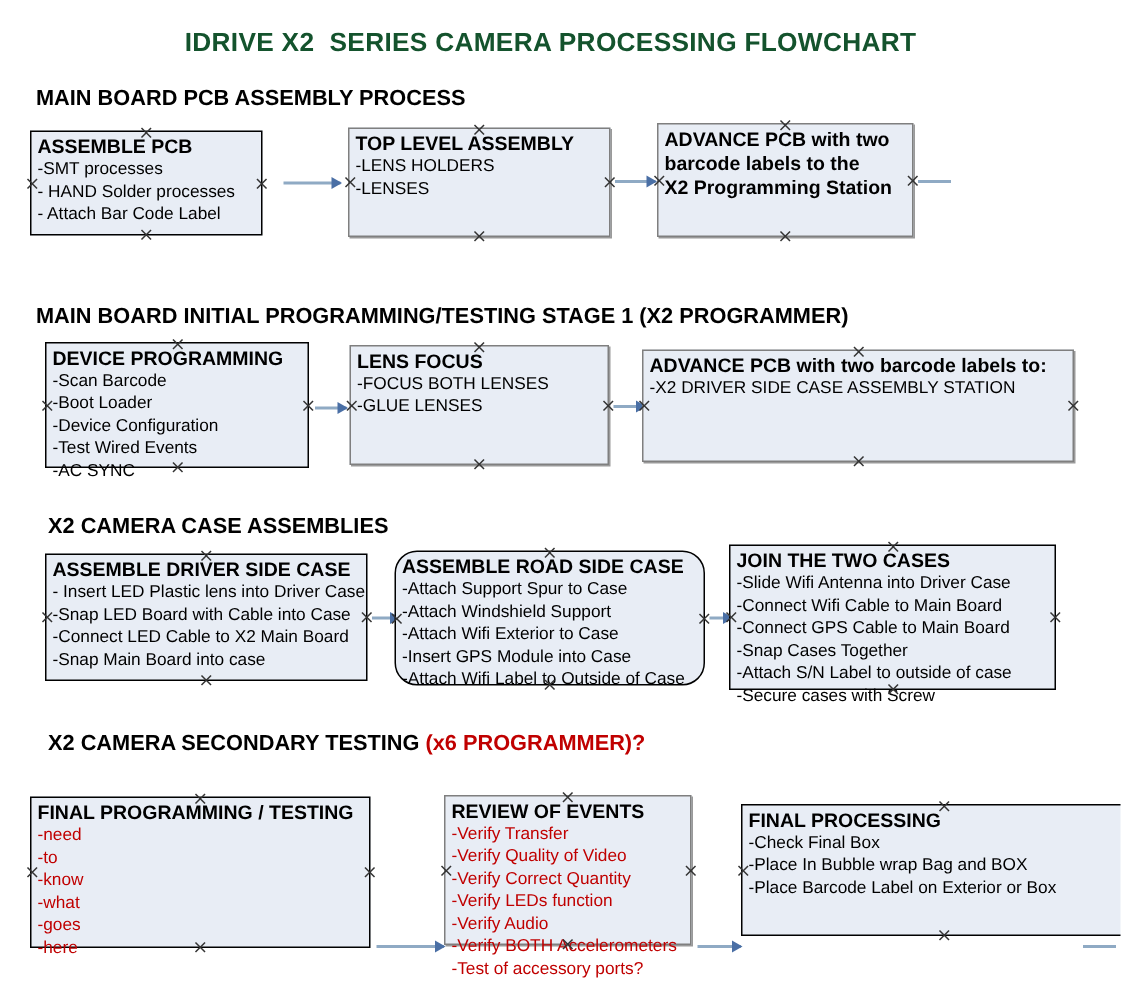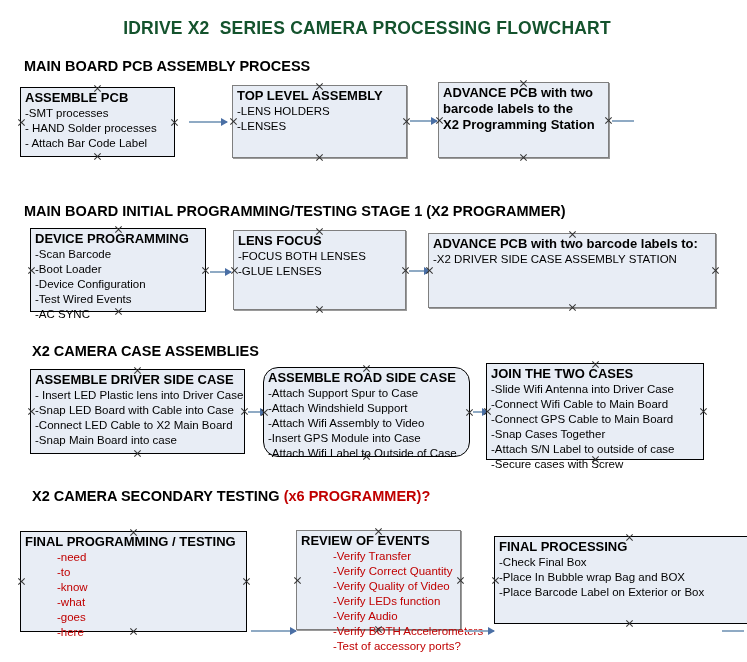--- a/index.html
+++ b/index.html
@@ -73,21 +73,21 @@
     color: #000000;
     white-space: nowrap;
   }
   .node-line {
     font-size: 11.5px;
     line-height: 15px;
     color: #000000;
     white-space: nowrap;
   }
   .node.red .node-head { color: #000000; }
-  .node.red .node-line { color: #C00000; margin-left: 32px; }
+  .node.red .node-line { color: #C00000; }
 
   
   .handle {
     position: absolute;
     width: 9px;
     height: 9px;
     margin-left: -4.5px;
     margin-top: -4.5px;
     pointer-events: none;
   }
@@ -234,21 +234,21 @@
     <span class="handle" style="left:100%; top:50%;"></span>
   </div>
 
   <div class="arrow" style="left:248px; top:411px; width:18px;"></div>
 
   <div class="node black-border" style="left:263px; top:367px; width:207px; height:90px;border-radius:15px;">
     <div class="node-inner">
       <div class="node-head">ASSEMBLE ROAD SIDE CASE</div>
       <div class="node-line">-Attach Support Spur to Case</div>
       <div class="node-line">-Attach Windshield Support</div>
-      <div class="node-line">-Attach Wifi Assembly to Video</div>
+      <div class="node-line">-Attach Wifi Exterior to Case</div>
       <div class="node-line">-Insert GPS Module into Case</div>
       <div class="node-line">-Attach Wifi Label to Outside of Case</div>
     </div>
     <span class="handle" style="left:50%; top:0;"></span>
     <span class="handle" style="left:50%; top:100%;"></span>
     <span class="handle" style="left:0; top:50%;"></span>
     <span class="handle" style="left:100%; top:50%;"></span>
   </div>
 
   <div class="arrow" style="left:473px; top:411px; width:15px;"></div>
@@ -288,22 +288,22 @@
     <span class="handle" style="left:0; top:50%;"></span>
     <span class="handle" style="left:100%; top:50%;"></span>
   </div>
 
   <div class="arrow" style="left:251px; top:630px; width:45px; top:630px;"></div>
 
   <div class="node gray-border red" style="left:296px; top:530px; width:165px; height:100px;">
     <div class="node-inner">
       <div class="node-head">REVIEW OF EVENTS</div>
       <div class="node-line">-Verify Transfer</div>
+      <div class="node-line">-Verify Quality of Video</div>
       <div class="node-line">-Verify Correct Quantity</div>
-      <div class="node-line">-Verify Quality of Video</div>
       <div class="node-line">-Verify LEDs function</div>
       <div class="node-line">-Verify Audio</div>
       <div class="node-line">-Verify BOTH Accelerometers</div>
       <div class="node-line">-Test of accessory ports?</div>
     </div>
     <span class="handle" style="left:50%; top:0;"></span>
     <span class="handle" style="left:50%; top:100%;"></span>
     <span class="handle" style="left:0; top:50%;"></span>
     <span class="handle" style="left:100%; top:50%;"></span>
   </div>

